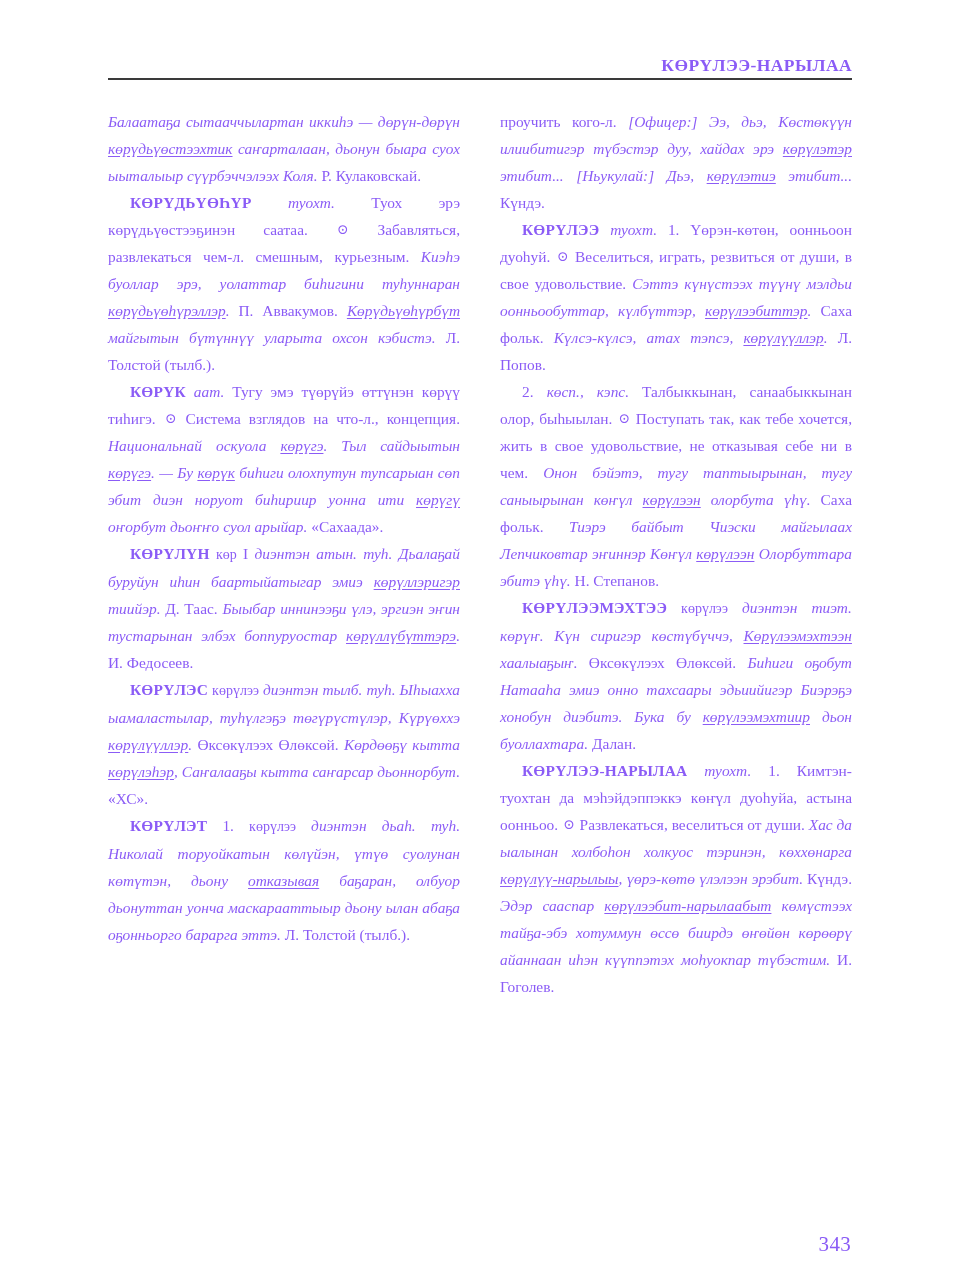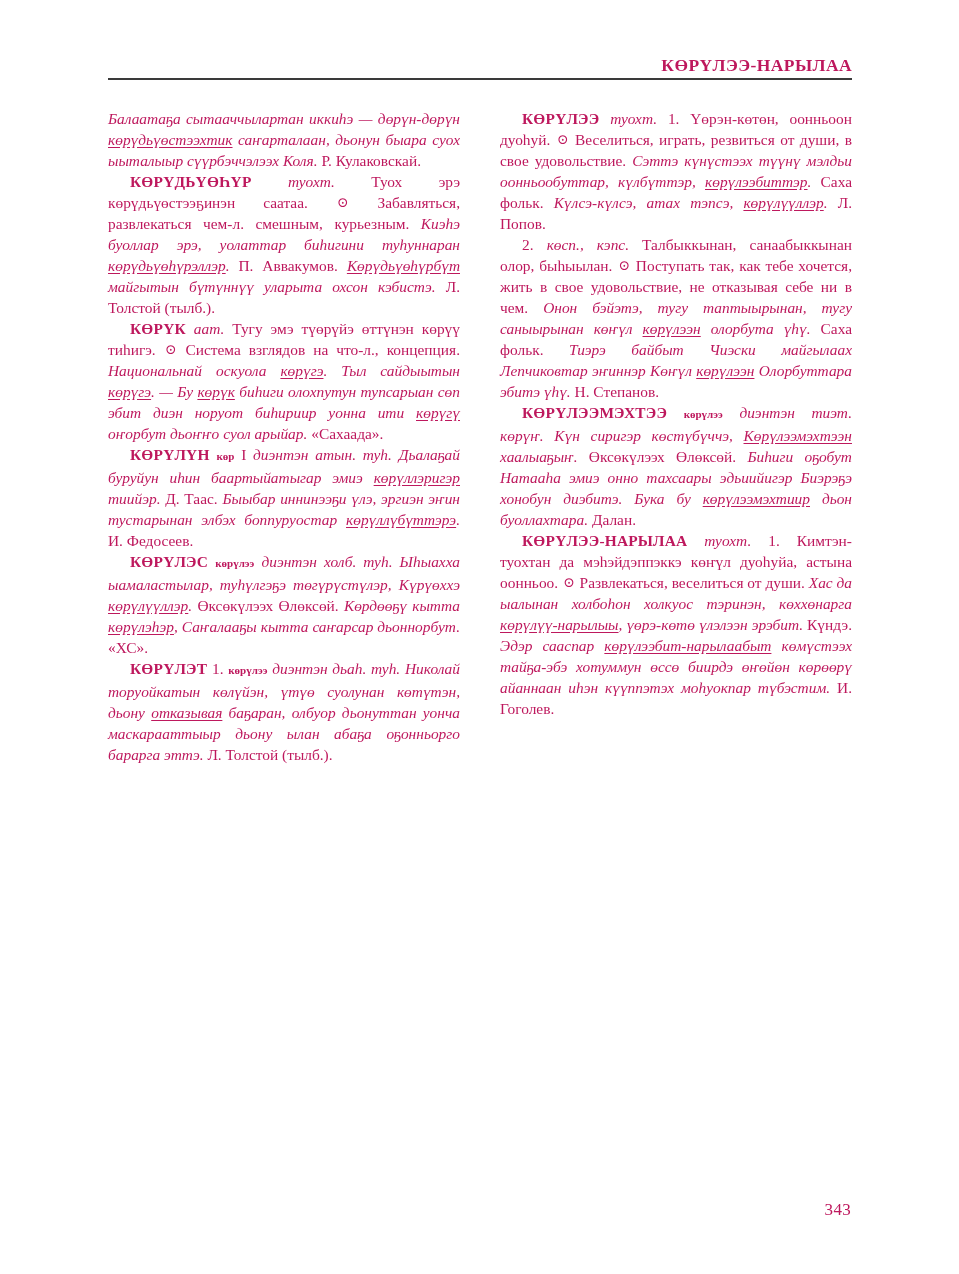--- a/index.html
+++ b/index.html
@@ -6,21 +6,21 @@
     margin: 0;
     padding: 0;
     background: #ffffff;
   }
   .page {
     position: relative;
     width: 959px;
     height: 1274px;
     background: #ffffff;
     font-family: "Liberation Serif", "DejaVu Serif", serif;
-    color: #be185d;
+    color: #8b5cf6;
     box-sizing: border-box;
   }
   .header {
     position: absolute;
     left: 108px;
     top: 48px;
     width: 744px;
     height: 32px;
   }
   .header-title {
@@ -51,21 +51,21 @@
     gap: 40px;
   }
   .col {
     width: 352px;
     flex: 0 0 352px;
   }
 
   .para {
     margin: 0;
     font-size: 15.4px;
-    line-height: 21px;
+    line-height: 27px;
     text-align: justify;
     text-align-last: left;
     -webkit-hyphens: none;
     hyphens: none;
     word-spacing: 0;
   }
   .para.indent {
     text-indent: 22px;
   }
   .para.cont {
@@ -73,42 +73,42 @@
   }
 
   
   i, .it { font-style: italic; }
   .hw {
     font-weight: bold;
     font-style: normal;
     letter-spacing: 0.2px;
   }
   .hw-sm {
-    font-weight: bold;
+    font-weight: normal;
     font-style: normal;
-    font-size: 11px;
+    font-size: 14px;
   }
   .u {
     font-style: italic;
     text-decoration: underline;
     text-underline-offset: 2px;
   }
   .rom { font-style: normal; }
   .bullet {
     font-style: normal;
     font-size: 14px;
     vertical-align: 1px;
     padding: 0 1px;
   }
 
   .folio {
     position: absolute;
     right: 108px;
-    top: 1200px;
-    font-size: 17px;
+    top: 1232px;
+    font-size: 21px;
     letter-spacing: 0.3px;
   }
 </style>
 </head>
 <body>
 
 <div class="page">
 
   <div class="header">
     <div class="header-title">КӨРҮЛЭЭ-НАРЫЛАА</div>
@@ -120,29 +120,30 @@
     <div class="col">
 
       <p class="para cont"><i>Балаатаҕа сытааччылартан иккиһэ — дөрүн-дөрүн <span class="u">көрүдьүөстээхтик</span> саҥарталаан, дьонун быара суох ыыталыыр сүүрбэччэлээх Коля.</i> <span class="rom">Р. Кулаковскай.</span></p>
 
       <p class="para indent"><span class="hw">КӨРҮДЬҮӨҺҮР</span> <i>туохт.</i> Туох эрэ көрүдьүөстээҕинэн саатаа. <span class="bullet">⊙</span> Забавляться, развлекаться чем-л. смешным, курьезным. <i>Киэһэ буоллар эрэ, уолаттар биһигини туһуннаран <span class="u">көрүдьүөһүрэллэр</span>.</i> <span class="rom">П. Аввакумов.</span> <i><span class="u">Көрүдьүөһүрбүт</span> майгытын бүтүннүү уларыта охсон кэбистэ.</i> <span class="rom">Л. Толстой (тылб.).</span></p>
 
       <p class="para indent"><span class="hw">КӨРҮК</span> <i>аат.</i> Тугу эмэ түөрүйэ өттүнэн көрүү тиһигэ. <span class="bullet">⊙</span> Система взглядов на что-л., концепция. <i>Национальнай оскуола <span class="u">көрүгэ</span>. Тыл сайдыытын <span class="u">көрүгэ</span>. — Бу <span class="u">көрүк</span> биһиги олохпутун тупсарыан сөп эбит диэн норуот биһириир уонна ити <span class="u">көрүгү</span> оҥорбут дьоҥҥо суол арыйар.</i> <span class="rom">«Сахаада».</span></p>
 
       <p class="para indent"><span class="hw">КӨРҮЛҮН</span> <span class="hw-sm">көр</span> <span class="rom">I</span> <i>диэнтэн атын. туһ.</i> <i>Дьалаҕай буруйун иһин баартыйатыгар эмиэ <span class="u">көрүллэригэр</span> тиийэр.</i> <span class="rom">Д. Таас.</span> <i>Быыбар иннинээҕи үлэ, эргиэн эҥин тустарынан элбэх боппуруостар <span class="u">көрүллүбүттэрэ</span>.</i> <span class="rom">И. Федосеев.</span></p>
 
-      <p class="para indent"><span class="hw">КӨРҮЛЭС</span> <span class="hw-sm">көрүлээ</span> <i>диэнтэн холб. туһ.</i> <i>Ыһыахха ыамаластылар, туһүлгэҕэ төгүрүстүлэр, Күрүөххэ <span class="u">көрүлүүллэр</span>.</i> <span class="rom">Өксөкүлээх Өлөксөй.</span> <i>Көрдөөҕү кытта <span class="u">көрүлэһэр</span>, Саҥалааҕы кытта саҥарсар дьоннорбут.</i> <span class="rom">«ХС».</span></p>
+      <p class="para indent"><span class="hw">КӨРҮЛЭС</span> <span class="hw-sm">көрүлээ</span> <i>диэнтэн тылб. туһ.</i> <i>Ыһыахха ыамаластылар, туһүлгэҕэ төгүрүстүлэр, Күрүөххэ <span class="u">көрүлүүллэр</span>.</i> <span class="rom">Өксөкүлээх Өлөксөй.</span> <i>Көрдөөҕү кытта <span class="u">көрүлэһэр</span>, Саҥалааҕы кытта саҥарсар дьоннорбут.</i> <span class="rom">«ХС».</span></p>
 
       <p class="para indent"><span class="hw">КӨРҮЛЭТ</span> <span class="rom">1.</span> <span class="hw-sm">көрүлээ</span> <i>диэнтэн дьаһ. туһ.</i> <i>Николай торуойкатын көлүйэн, үтүө суолунан көтүтэн, дьону <span class="u">отказывая</span> баҕаран, олбуор дьонуттан уонча маскарааттыыр дьону ылан абаҕа оҕонньорго барарга эттэ.</i> <span class="rom">Л. Толстой (тылб.).</span></p>
 
 
     </div>
 
     <div class="col">
 
+      <p class="para cont">проучить кого-л. <i>[Офицер:] Ээ, дьэ, Көстөкүүн илиибитигэр түбэстэр дуу, хайдах эрэ <span class="u">көрүлэтэр</span> этибит... [Ньукулай:] Дьэ, <span class="u">көрүлэтиэ</span> этибит...</i> <span class="rom">Күндэ.</span></p>
 
       <p class="para indent"><span class="hw">КӨРҮЛЭЭ</span> <i>туохт.</i> <span class="rom">1.</span> Үөрэн-көтөн, оонньоон дуоһуй. <span class="bullet">⊙</span> Веселиться, играть, резвиться от души, в свое удовольствие. <i>Сэттэ күнүстээх түүнү мэлдьи оонньообуттар, күлбүттэр, <span class="u">көрүлээбиттэр</span>.</i> <span class="rom">Саха фольк.</span> <i>Күлсэ-күлсэ, атах тэпсэ, <span class="u">көрүлүүллэр</span>.</i> <span class="rom">Л. Попов.</span></p>
 
       <p class="para indent"><span class="rom">2.</span> <i>көсп., кэпс.</i> Талбыккынан, санаабыккынан олор, быһыылан. <span class="bullet">⊙</span> Поступать так, как тебе хочется, жить в свое удовольствие, не отказывая себе ни в чем. <i>Онон бэйэтэ, тугу таптыырынан, тугу саныырынан көҥүл <span class="u">көрүлээн</span> олорбута үһү.</i> <span class="rom">Саха фольк.</span> <i>Тиэрэ байбыт Чиэски майгылаах Лепчиковтар эҥиннэр Көҥүл <span class="u">көрүлээн</span> Олорбуттара эбитэ үһү.</i> <span class="rom">Н. Степанов.</span></p>
 
       <p class="para indent"><span class="hw">КӨРҮЛЭЭМЭХТЭЭ</span> <span class="hw-sm">көрүлээ</span> <i>диэнтэн тиэт. көрүҥ.</i> <i>Күн сиригэр көстүбүччэ, <span class="u">Көрүлээмэхтээн</span> хаалыаҕыҥ.</i> <span class="rom">Өксөкүлээх Өлөксөй.</span> <i>Биһиги оҕобут Натааһа эмиэ онно тахсаары эдьиийигэр Биэрэҕэ хонобун диэбитэ. Бука бу <span class="u">көрүлээмэхтиир</span> дьон буоллахтара.</i> <span class="rom">Далан.</span></p>
 
       <p class="para indent"><span class="hw">КӨРҮЛЭЭ-НАРЫЛАА</span> <i>туохт.</i> <span class="rom">1.</span> Кимтэн-туохтан да мэһэйдэппэккэ көҥүл дуоһуйа, астына оонньоо. <span class="bullet">⊙</span> Развлекаться, веселиться от души. <i>Хас да ыалынан холбоһон холкуос тэринэн, көххөнарга <span class="u">көрүлүү-нарылыы</span>, үөрэ-көтө үлэлээн эрэбит.</i> <span class="rom">Күндэ.</span> <i>Эдэр сааспар <span class="u">көрүлээбит-нарылаабыт</span> көмүстээх тайҕа-эбэ хотуммун өссө биирдэ өҥөйөн көрөөрү айаннаан иһэн күүппэтэх моһуокпар түбэстим.</i> <span class="rom">И. Гоголев.</span></p>
 
 

